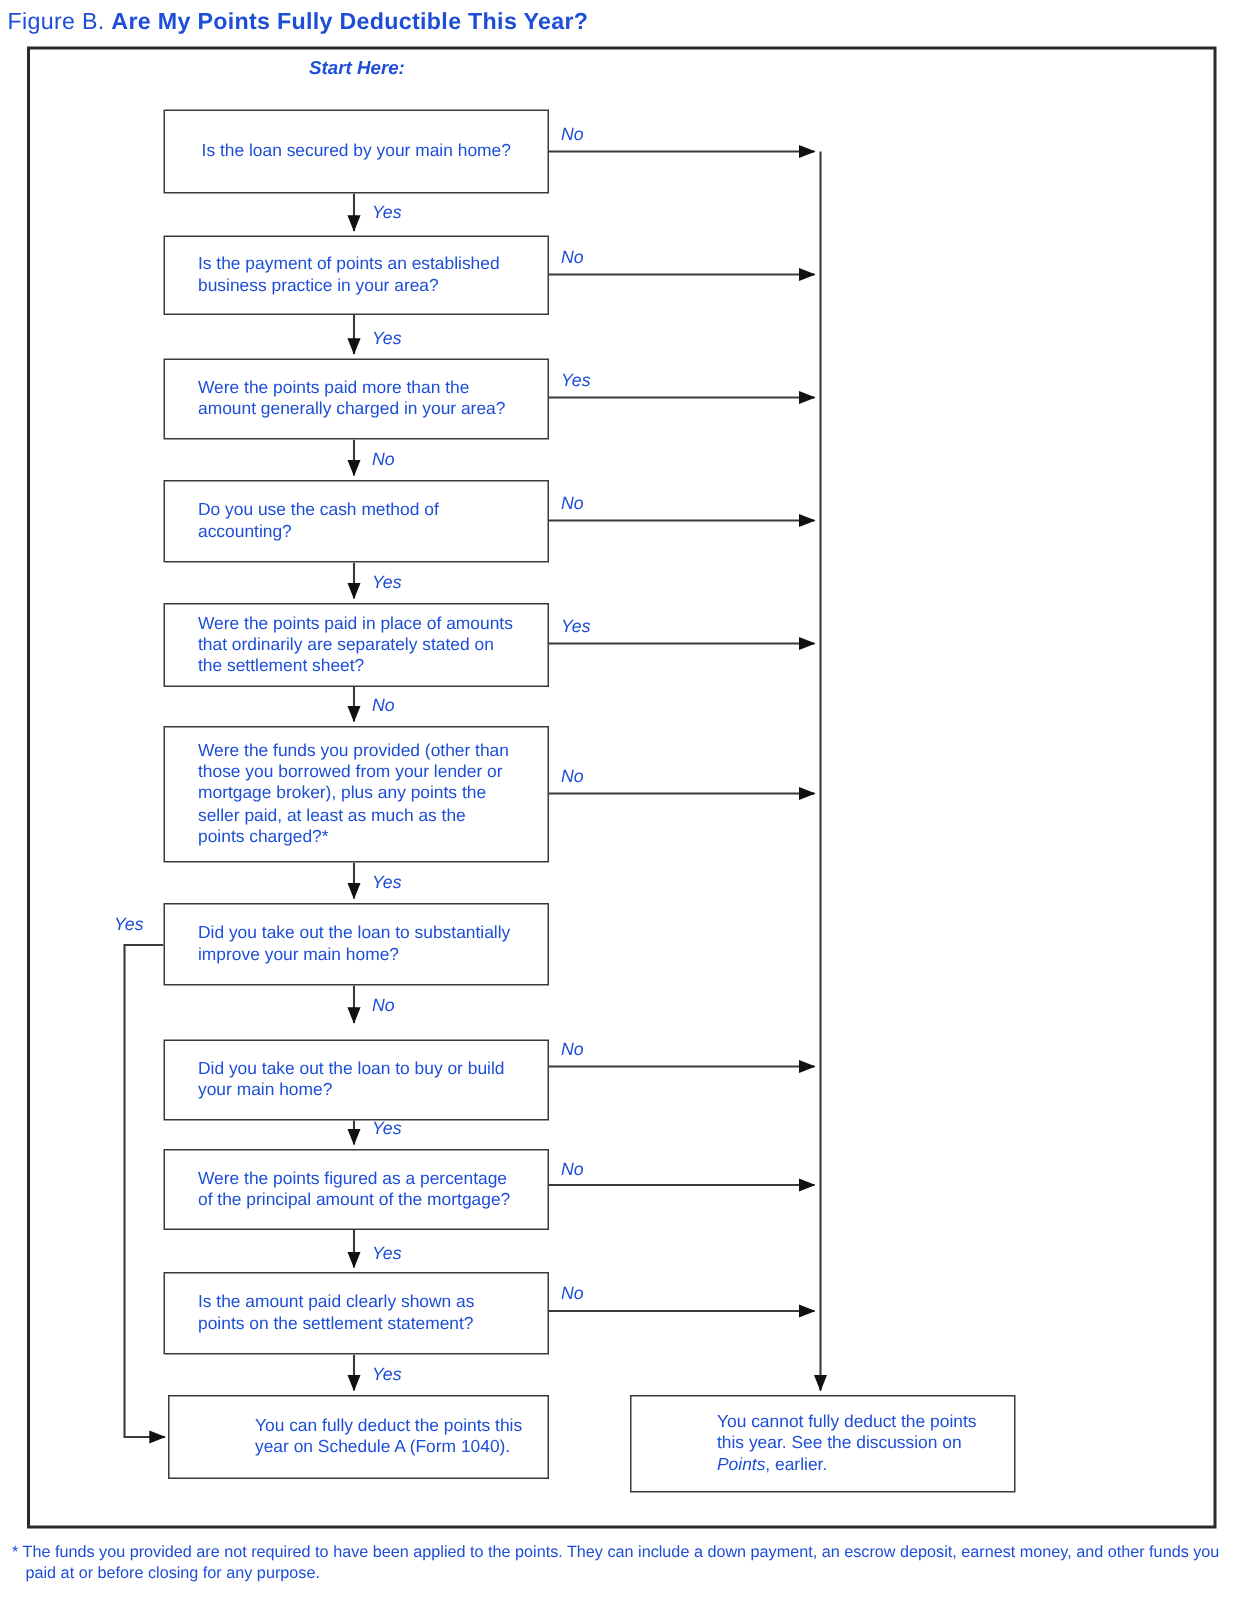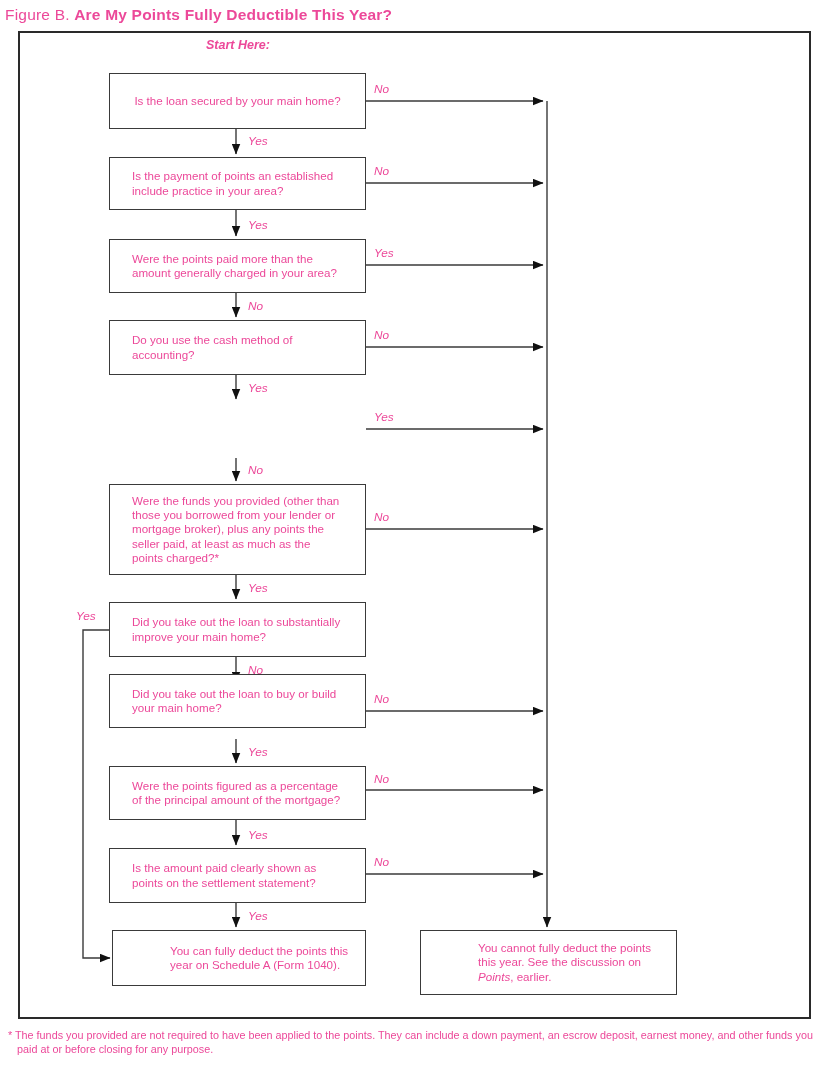--- a/index.html
+++ b/index.html
@@ -1,21 +1,21 @@
 <!DOCTYPE html>
 <html><head>
 <meta charset="utf-8">
 <style>
   html,body{margin:0;padding:0;background:#ffffff;}
   .page{
     position:relative;
     width:826px;height:1068px;
     background:#ffffff;
     font-family:"Liberation Sans", sans-serif;
-    color:#ec4899;
+    color:#1d4ed8;
     overflow:hidden;
   }
   .fig-title{
     position:absolute;left:5px;top:6px;
     font-size:15.5px;letter-spacing:0.2px;
   }
   .fig-title .prefix{font-weight:400;}
   .fig-title .main{font-weight:700;}
   .outer-border{
     position:absolute;left:18px;top:31px;
@@ -106,35 +106,38 @@
       <line x1="236" y1="903" x2="236" y2="927" marker-end="url(#ah)"></line>
 
       <polyline points="109,630 83,630 83,958 110,958" marker-end="url(#ah)"></polyline>
     </g>
   </svg>
 
   <div class="qbox" style="top:73px;height:56px;">
     <span class="txt">Is the loan secured by your main home?</span>
   </div>
   <div class="qbox" style="top:157px;height:53px;">
-    <span class="txt">Is the payment of points an established include practice in your area?</span>
+    <span class="txt">Is the payment of points an established business practice in your area?</span>
   </div>
   <div class="qbox" style="top:239px;height:54px;">
     <span class="txt">Were the points paid more than the amount generally charged in your area?</span>
   </div>
   <div class="qbox" style="top:320px;height:55px;">
     <span class="txt">Do you use the cash method of accounting?</span>
   </div>
+  <div class="qbox" style="top:402px;height:56px;">
+    <span class="txt">Were the points paid in place of amounts that ordinarily are separately stated on the settlement sheet?</span>
+  </div>
   <div class="qbox" style="top:484px;height:91px;">
     <span class="txt">Were the funds you provided (other than those you borrowed from your lender or mortgage broker), plus any points the seller paid, at least as much as the points charged?*</span>
   </div>
   <div class="qbox" style="top:602px;height:55px;">
     <span class="txt">Did you take out the loan to substantially improve your main home?</span>
   </div>
-  <div class="qbox" style="top:674px;height:54px;align-items:center;">
+  <div class="qbox" style="top:693px;height:54px;align-items:center;">
     <span class="txt">Did you take out the loan to buy or build your main home?</span>
   </div>
   <div class="qbox" style="top:766px;height:54px;">
     <span class="txt">Were the points figured as a percentage of the principal amount of the mortgage?</span>
   </div>
   <div class="qbox" style="top:848px;height:55px;">
     <span class="txt">Is the amount paid clearly shown as points on the settlement statement?</span>
   </div>
 
   <div class="outbox" style="left:112px;top:930px;width:254px;height:56px;">

